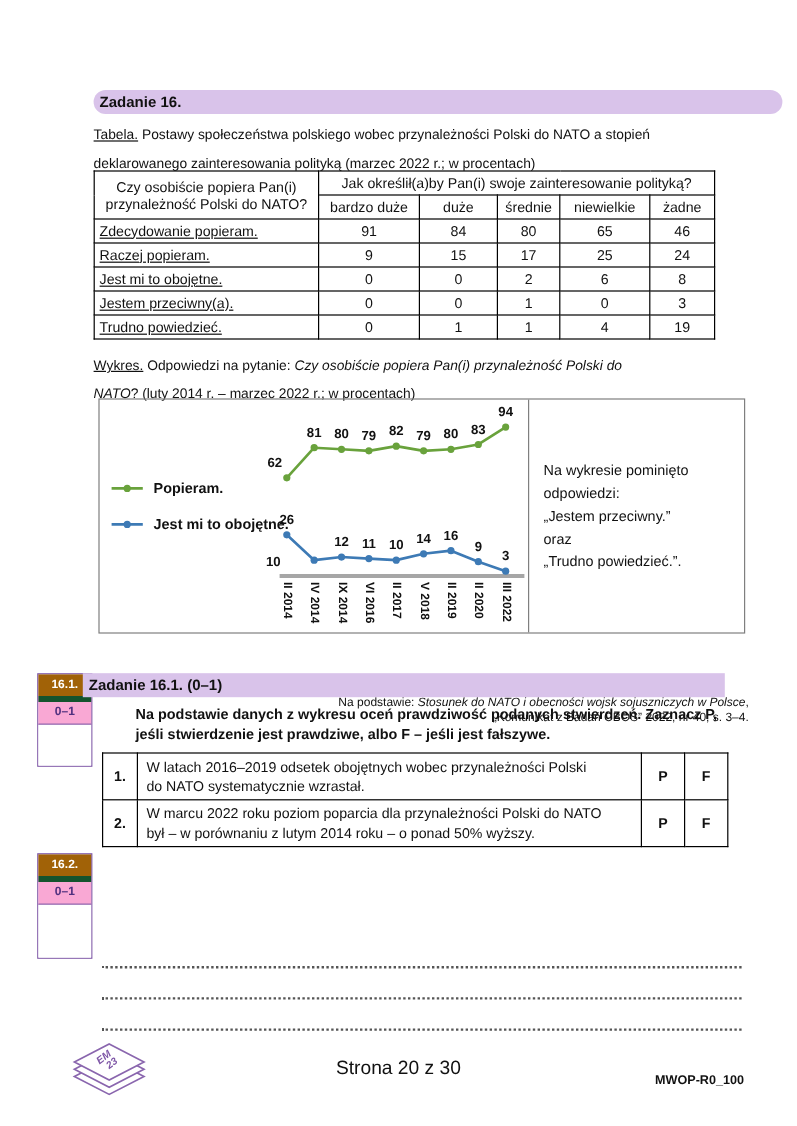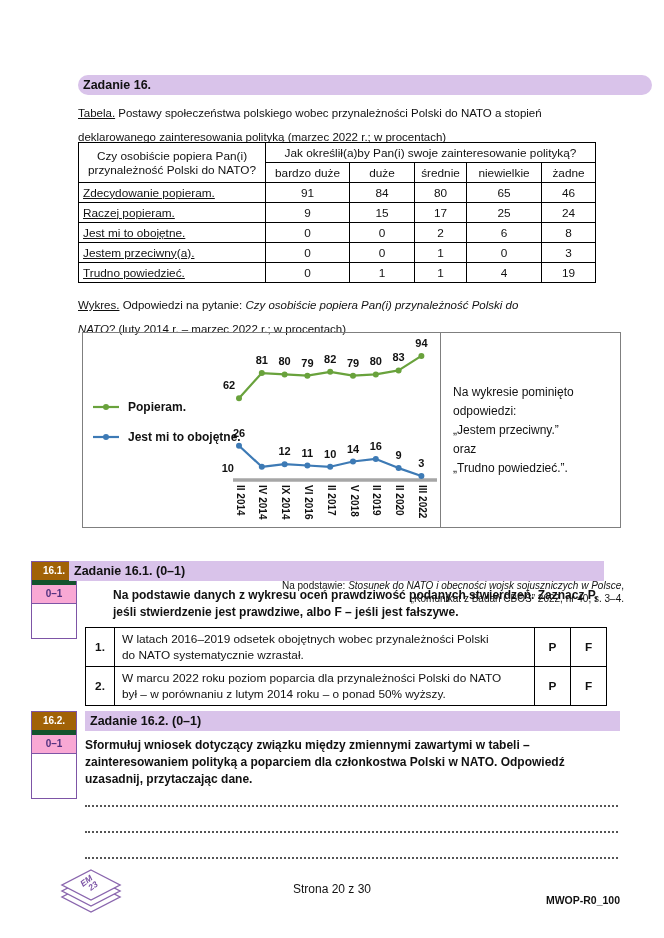--- a/index.html
+++ b/index.html
@@ -37,21 +37,21 @@
   .instr{position:absolute;left:85px;width:535px;font-weight:bold;font-size:12px;
          line-height:17px;white-space:pre-line;}
   
   .tbl2{position:absolute;left:85px;top:627px;font-size:11.8px;}
   .tbl2 td{border:1.5px solid #000;height:34px;line-height:16px;}
   .tbl2 .no{width:26px;text-align:center;font-weight:bold;}
   .tbl2 .stmt{width:405px;padding:2px 7px;white-space:pre-line;}
   .tbl2 .pf{width:33px;text-align:center;font-weight:bold;}
   .dotline{position:absolute;left:85px;width:533px;height:6px;border-bottom:2px dotted #555;}
   
-  .pagenum{position:absolute;left:0;top:882px;width:664px;text-align:center;font-size:12px;}
+  .pagenum{position:absolute;left:0;top:882px;width:664px;text-align:center;font-size:16px;}
   .doccode{position:absolute;right:44px;top:894px;font-size:10.5px;font-weight:bold;}
   .logo{position:absolute;left:56px;top:866px;}
   svg text{font-family:"Liberation Sans",sans-serif;}
 </style>
 </head>
 <body>
 
 <div class="page">
 
   <div class="bar" style="left:78px;top:75px;width:574px;border-radius:10px;">Zadanie 16.</div>
@@ -218,24 +218,20 @@
     </tr>
   </tbody>
     </table>
 
   <div class="mbox" style="top:711px;">
     <div class="mb-code">16.2.</div>
     <div class="mb-points">0–1</div>
     <div class="mb-empty" style="height:44px;"></div>
   </div>
 
-  <div class="bar" style="left:85px;top:711px;width:535px;">Zadanie 16.2. (0–1)</div>
-  <div class="instr" style="top:737px;">Sformułuj wniosek dotyczący związku między zmiennymi zawartymi w tabeli –
-zainteresowaniem polityką a poparciem dla członkostwa Polski w NATO. Odpowiedź
-uzasadnij, przytaczając dane.</div>
 
   <div class="dotline" style="top:799px;"></div>
   <div class="dotline" style="top:825px;"></div>
   <div class="dotline" style="top:851px;"></div>
 
   <svg class="logo" width="70" height="58" viewBox="0 0 70 58">
     <path d="M35 16 L64 31 L35 46 L6 31 Z" fill="#fff" stroke="#8a66ae" stroke-width="1.4"></path>
     <path d="M35 10 L64 25 L35 40 L6 25 Z" fill="#fff" stroke="#8a66ae" stroke-width="1.4"></path>
     <path d="M35 4  L64 19 L35 34 L6 19 Z" fill="#fff" stroke="#8a66ae" stroke-width="1.4"></path>
     <text transform="translate(27 21) rotate(-37)" font-size="8.5" font-weight="bold" font-style="italic" fill="#7d55a6">

